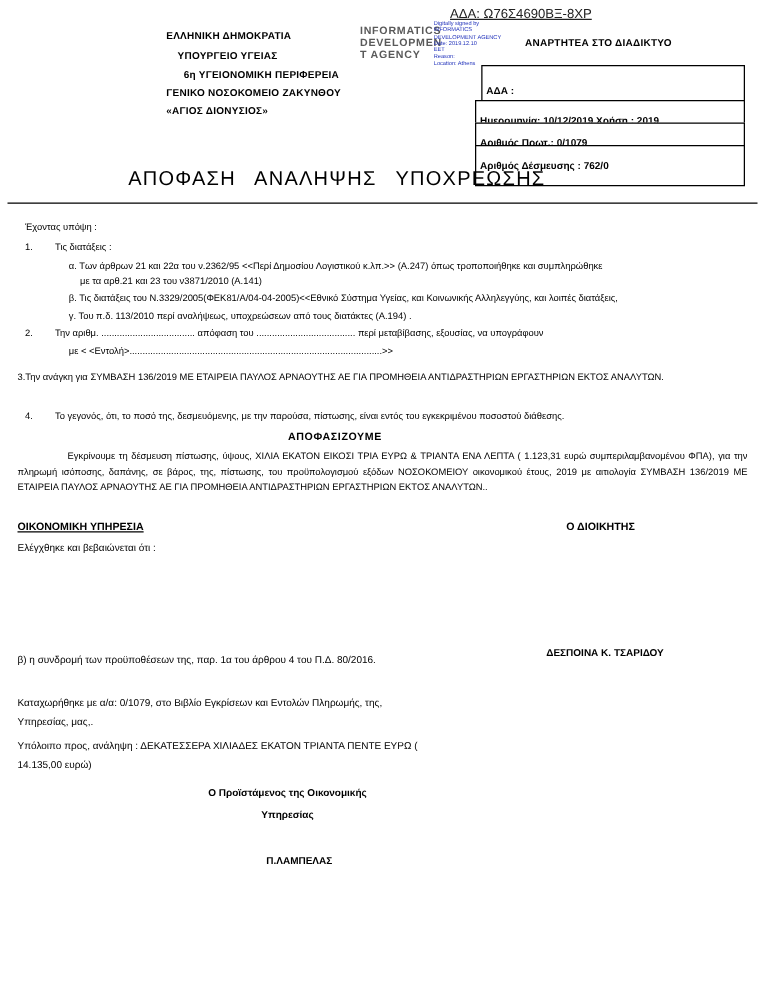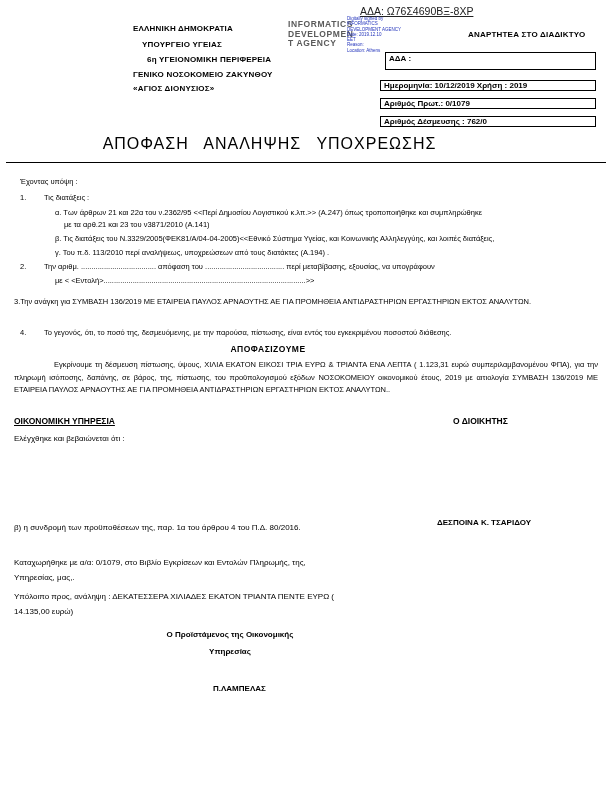--- a/index.html
+++ b/index.html
@@ -4,21 +4,21 @@
 <style>
   html,body{margin:0;padding:0;background:#ffffff;}
   .page{position:relative;width:612px;height:792px;background:#ffffff;
         font-family:"Liberation Sans","DejaVu Sans",sans-serif;color:#000;overflow:hidden;}
   .abs{position:absolute;}
   .b{font-weight:bold;}
   .pre{white-space:pre-line;}
   .hdr{font-size:8px;font-weight:bold;letter-spacing:.2px;}
   .stamp-gray{font-size:8.5px;color:#5a5a5a;font-weight:bold;letter-spacing:.6px;line-height:9.5px;}
   .stamp-blue{font-size:4.5px;color:#2233bb;line-height:5.3px;width:62px;}
-  .box{border:1px solid #000;font-size:8px;font-weight:bold;padding:0 3px;background:#fff;}
+  .box{border:1px solid #000;font-size:8px;font-weight:bold;padding:11px 3px;background:#fff;}
   .title{width:539px;text-align:center;font-size:16px;letter-spacing:1px;word-spacing:10px;}
   .rule{border-top:1.5px solid #000;height:0;}
   .bt{font-size:7.5px;}
   .lc{font-size:8px;line-height:15px;}
 </style>
 </head>
 <body>
 
 <div class="page">
 
@@ -34,22 +34,22 @@
 DEVELOPMEN
 T AGENCY</div>
   <div class="abs stamp-blue pre" style="left:347px;top:16px;">Digitally signed by
 INFORMATICS
 DEVELOPMENT AGENCY
 Date: 2019.12.10
 EET
 Reason:
 Location: Athens</div>
 
-  <div class="abs hdr" style="left:420px;top:30px;margin-left:48px;">ΑΝΑΡΤΗΤΕΑ ΣΤΟ ΔΙΑΔΙΚΤΥΟ</div>
-  <div class="abs box" style="left:385px;top:52px;width:203px;height:14px;padding:1px 3px;">
+  <div class="abs hdr" style="left:420px;top:30px;">ΑΝΑΡΤΗΤΕΑ ΣΤΟ ΔΙΑΔΙΚΤΥΟ</div>
+  <div class="abs box" style="left:385px;top:52px;width:203px;height:14px;padding:15px 3px;">
     <span>ΑΔΑ :</span>
   </div>
 
   <div class="abs box" style="left:380px;top:80px;width:208px;">Ημερομηνία: 10/12/2019 Χρήση : 2019</div>
   <div class="abs box" style="left:380px;top:98px;width:208px;">Αριθμός Πρωτ.: 0/1079</div>
   <div class="abs box" style="left:380px;top:116px;width:208px;">Αριθμός Δέσμευσης : 762/0</div>
 
   <div class="abs title" style="top:135px;">ΑΠΟΦΑΣΗ ΑΝΑΛΗΨΗΣ ΥΠΟΧΡΕΩΣΗΣ</div>
   <div class="abs rule" style="left:6px;top:162px;width:600px;"></div>
 

